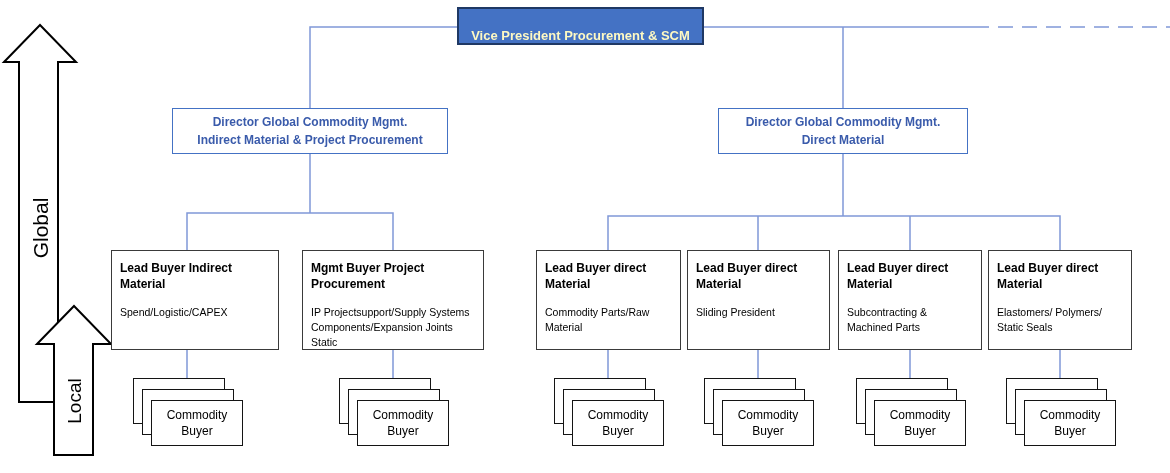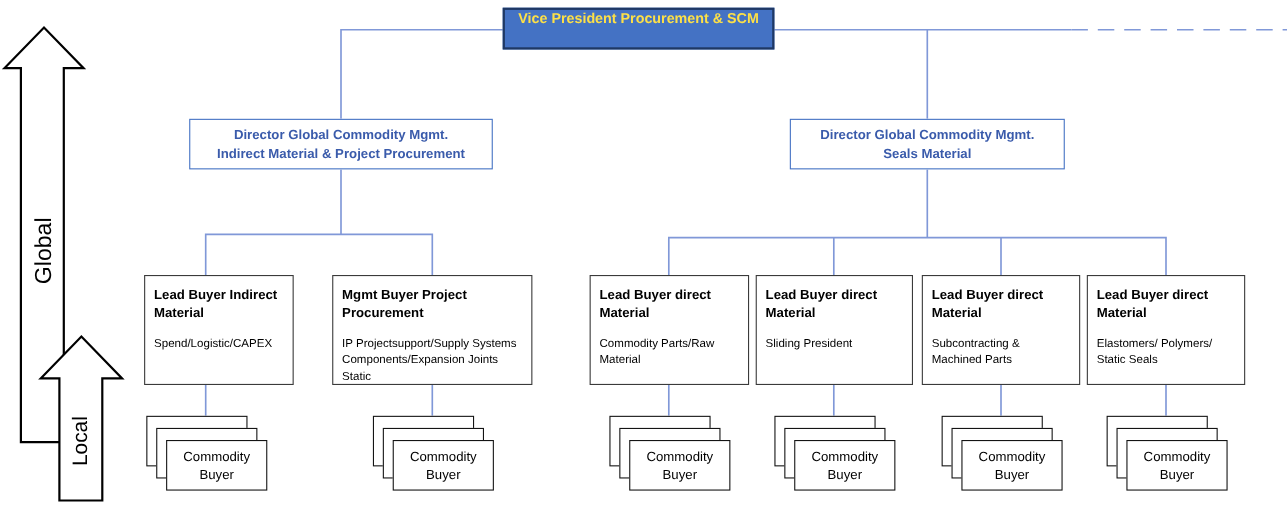--- a/index.html
+++ b/index.html
@@ -3,40 +3,40 @@
 <meta charset="utf-8">
 <style>
   html,body{margin:0;padding:0;background:#ffffff;}
   body{font-family:"Liberation Sans",sans-serif;}
   .canvas{position:relative;width:1170px;height:473px;background:#fff;overflow:hidden;}
   .lines{position:absolute;left:0;top:0;}
 
   .vp-box{
     position:absolute;left:457px;top:7px;width:247px;height:38px;
     background:#4472C4;border:2px solid #1F3864;box-sizing:border-box;
-    color:#fde047;font-weight:bold;font-size:13px;
-    display:flex;align-items:flex-start;justify-content:center;text-align:center;
+    color:#fef9c3;font-weight:bold;font-size:13px;
+    display:flex;align-items:flex-end;justify-content:center;text-align:center;
   }
   .director{
     position:absolute;top:108px;height:46px;background:#fff;
     border:1.5px solid #4472C4;box-sizing:border-box;
     color:#3A5BAB;font-weight:bold;font-size:12px;line-height:1.5;
     display:flex;flex-direction:column;justify-content:center;text-align:center;
   }
   .dir-left{left:172px;width:276px;}
   .dir-right{left:718px;width:250px;}
 
   .lead{
     position:absolute;top:250px;height:100px;background:#fff;
     border:1.5px solid #3a3a3a;box-sizing:border-box;
     padding:9px 8px;color:#000;
   }
   .lead .title{font-weight:bold;font-size:12px;line-height:1.35;}
   .lead .sub{font-size:10.5px;line-height:1.42;margin-top:13px;}
-  .lb1{left:131px;width:136px;}
+  .lb1{left:111px;width:168px;}
   .lb2{left:302px;width:182px;}
   .lb3{left:536px;width:145px;}
   .lb4{left:687px;width:143px;}
   .lb5{left:838px;width:144px;}
   .lb6{left:988px;width:144px;}
 
   .stack{position:absolute;top:378px;width:112px;height:70px;}
   .st1{left:133px;} .st2{left:339px;} .st3{left:554px;}
   .st4{left:704px;} .st5{left:856px;} .st6{left:1006px;}
   .card{
@@ -77,21 +77,21 @@
   <div class="vp-box">
     <span>Vice President Procurement &amp; SCM</span>
   </div>
 
   <div class="director dir-left">
     <span>Director Global Commodity Mgmt.</span>
     <span>Indirect Material &amp; Project Procurement</span>
   </div>
   <div class="director dir-right">
     <span>Director Global Commodity Mgmt.</span>
-    <span>Seals Material</span>
+    <span>Direct Material</span>
   </div>
 
   <div class="lead lb1">
     <div class="title">Lead Buyer Indirect Material</div>
     <div class="sub">Spend/Logistic/CAPEX</div>
   </div>
   <div class="lead lb2">
     <div class="title">Mgmt Buyer Project Procurement</div>
     <div class="sub">IP Projectsupport/Supply Systems Components/Expansion Joints Static</div>
   </div>

